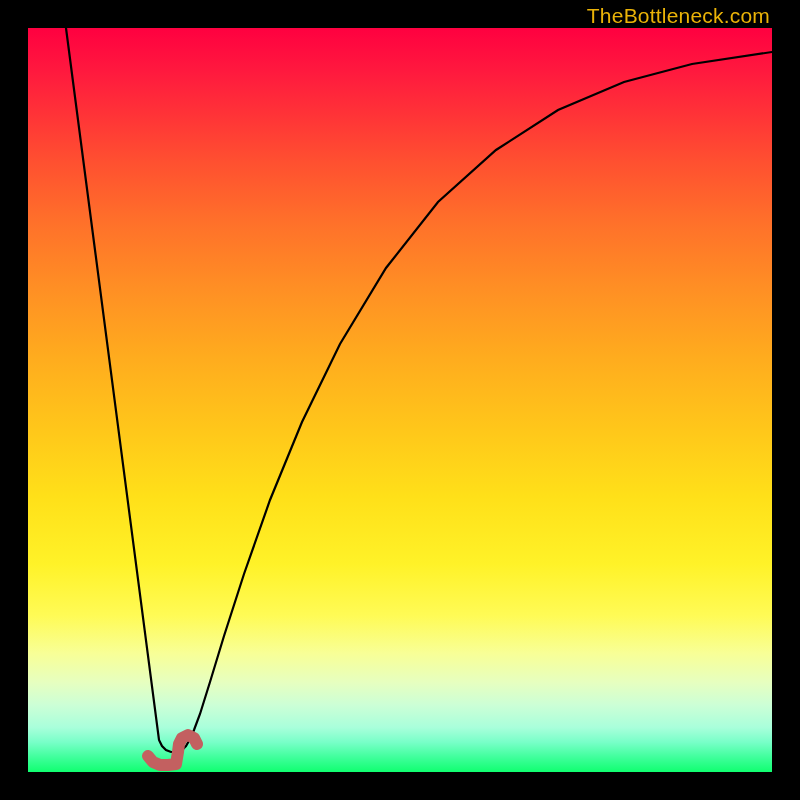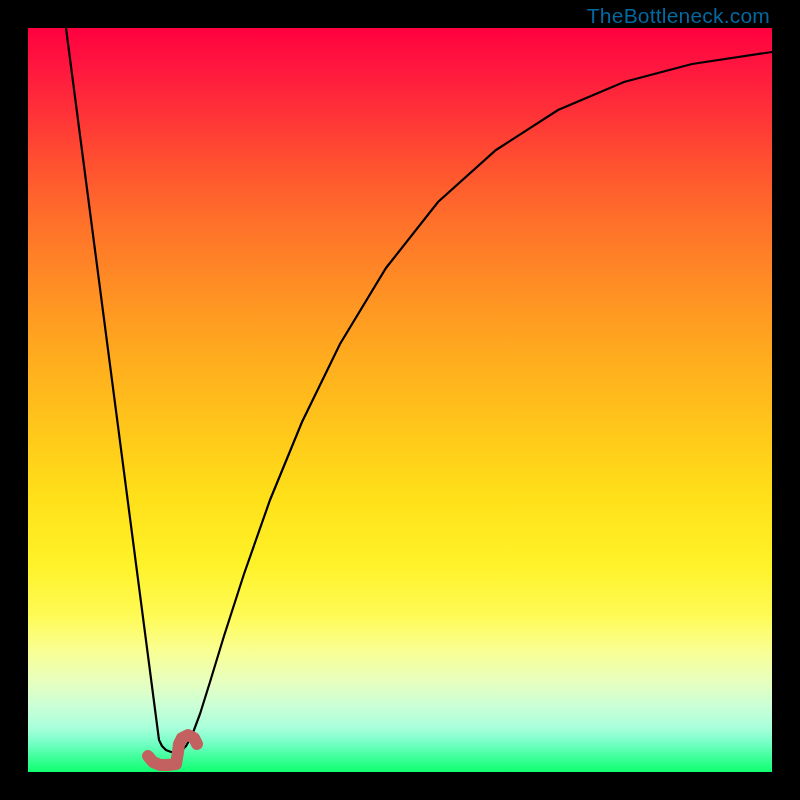--- a/index.html
+++ b/index.html
@@ -49,21 +49,21 @@
       #a9ffdb 94%,
       #78ffc8 96%,
       #40ff9c 98%,
       #10ff70 100%
     );
   }
   .watermark {
     position: absolute;
     top: 4px;
     right: 30px;
-    color: #0369a1;
+    color: #eab308;
     font-size: 21px;
     font-weight: 500;
     letter-spacing: 0.2px;
     user-select: none;
   }
   svg.curve {
     position: absolute;
     inset: 0;
     width: 100%;
     height: 100%;

